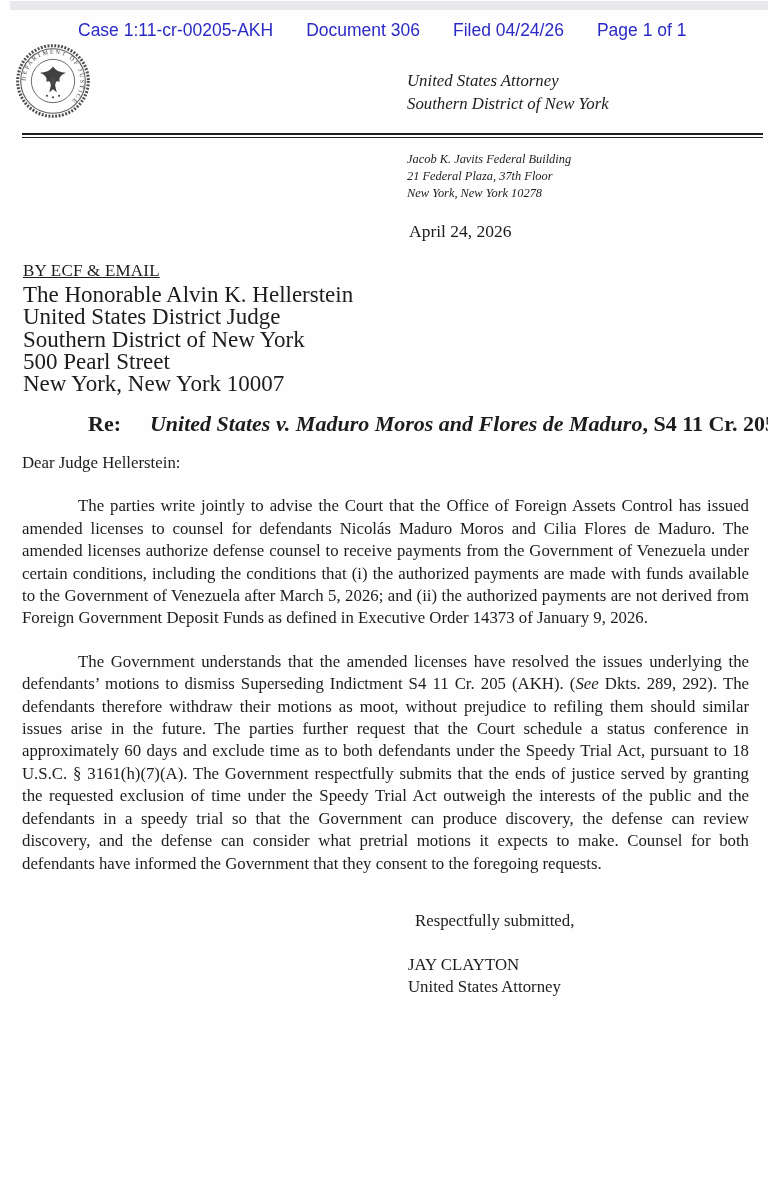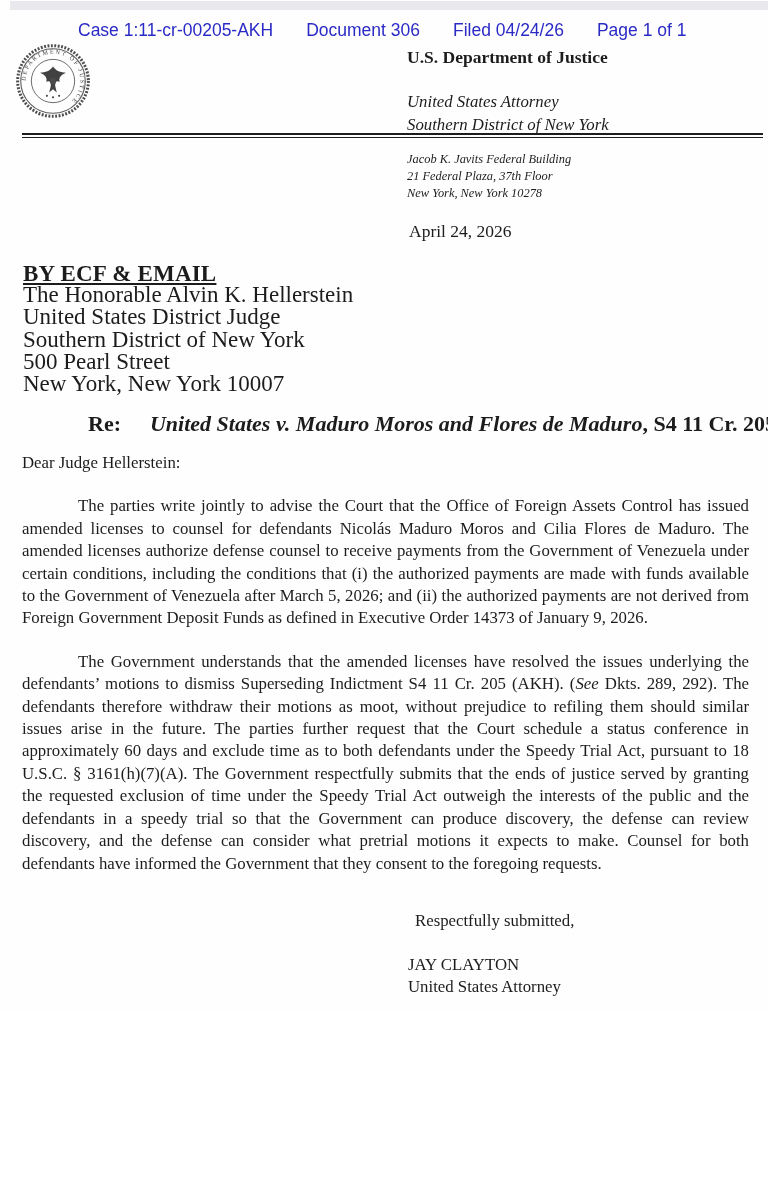--- a/index.html
+++ b/index.html
@@ -27,21 +27,21 @@
   .rule {
     position:absolute; top:133px; left:22px; width:741px; height:5px;
     border-top:2.6px solid #1d1d1d; border-bottom:1.2px solid #1d1d1d; box-sizing:border-box;
   }
 
   .lh-address { position:absolute; left:407px; top:151px; font-style:italic; font-size:12.4px; line-height:16.8px; }
 
   .date { position:absolute; left:409px; top:221px; font-size:17.5px; }
 
   .delivery {
-    position:absolute; left:23px; top:261px; font-size:23px; font-weight:bold;
+    position:absolute; left:23px; top:261px; font-size:17px; font-weight:normal;
     text-decoration:underline; letter-spacing:0.2px;text-align:right;
   }
   .recipient { position:absolute; left:23px; top:284px; font-size:23px; line-height:22.25px; }
 
   .re-line { position:absolute; left:88px; top:411px; font-size:22px; font-weight:bold; white-space:nowrap; }
   .re-label { margin-right:29px; }
   .re-case { font-style:italic; }
 
   .body-text {
     position:absolute; left:22px; top:452px; width:727px;
@@ -89,21 +89,20 @@
       </text>
       <path d="M50 31 C46 37 40 39 33 39 C40 42 43 46 41 51 C45 49 48 51 47 57 L45 65 L50 61 L55 65 L53 57 C52 51 55 49 59 51 C57 46 60 42 67 39 C60 39 54 37 50 31 Z" fill="#414141"></path>
       <rect x="46.6" y="46" width="6.8" height="8" rx="1" fill="#4a4a4a"></rect>
       <circle cx="42" cy="69.5" r="1.4" fill="#474747"></circle>
       <circle cx="50" cy="71.5" r="1.4" fill="#474747"></circle>
       <circle cx="58" cy="69.5" r="1.4" fill="#474747"></circle>
     </svg>
   </div>
 
   <div class="lh-right">
-    <div class="lh-agency">U.S. Department of Justice</div>
     <div class="lh-office">
       <div>United States Attorney</div>
       <div>Southern District of New York</div>
     </div>
   </div>
 
   <div class="rule"></div>
 
   <div class="lh-address">
     <div>Jacob K. Javits Federal Building</div>

